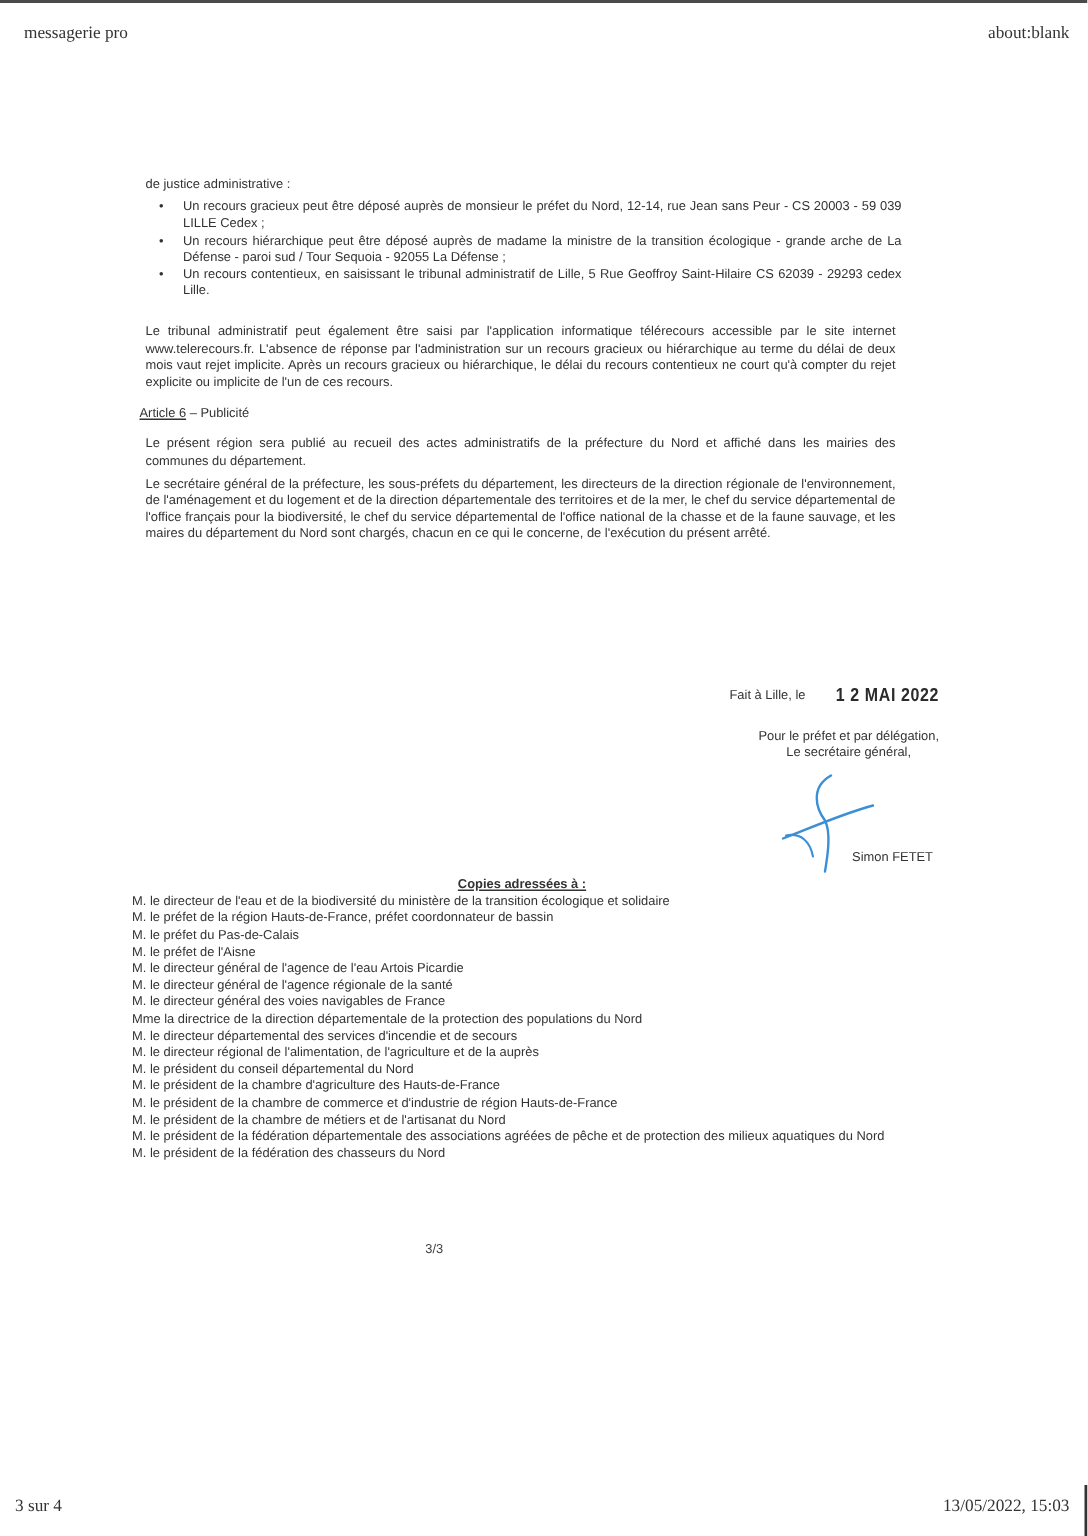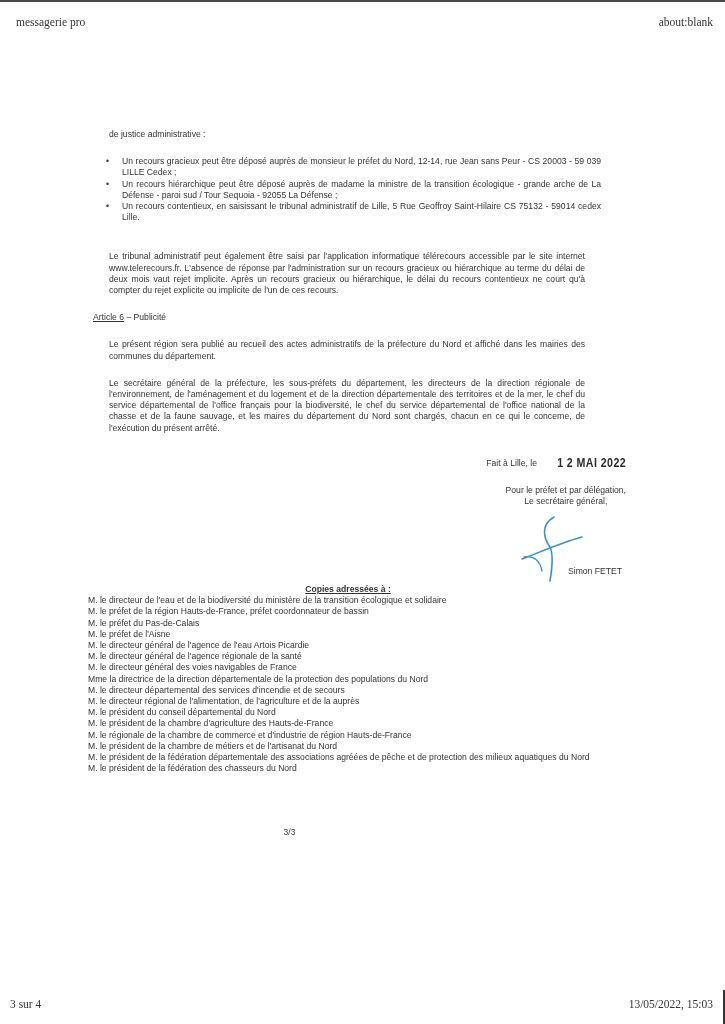--- a/index.html
+++ b/index.html
@@ -9,21 +9,21 @@
   }
   .topline { position: absolute; left: 0; top: 0; width: 725px; height: 2px; background: #4a4a4a; }
   .rightline { position: absolute; right: 0; top: 990px; width: 2px; height: 34px; background: #333; }
   .hdr { position: absolute; font-family: "Liberation Serif", serif; font-size: 11.5px; color: #333; }
   .hdr-left { left: 16px; top: 16px; }
   .hdr-right { right: 12px; top: 16px; }
   .ftr-left { left: 10px; top: 998px; }
   .ftr-right { right: 12px; top: 998px; }
 
   .doc { position: absolute; left: 93px; top: 113px; width: 508px; font-size: 8.6px; line-height: 11.2px; color: #333; }
-  .p { margin: 16px; text-align: justify; }
+  .p { margin: 4px; text-align: justify; }
   .bullets { margin: 0; padding: 0; list-style: none; }
   .bullets li { position: relative; padding-left: 29px; text-align: justify; }
   .bullets li::before { content: "•"; position: absolute; left: 13px; top: 0; }
   .article-title { margin-top: 10px; margin-bottom: 9px; }
   .article-title .u { text-decoration: underline; }
   .gap-m { height: 12px; }
 
   .sign { position: absolute; left: 400px; top: 455px; width: 226px; font-size: 8.6px; line-height: 11px; color: #333; }
   .fait { position: absolute; right: 0; top: 3px; white-space: nowrap; }
   .fait .lbl { display: inline-block; vertical-align: middle; margin-right: 8px; }
@@ -45,21 +45,21 @@
 <div class="rightline"></div>
 
 <div class="hdr hdr-left">messagerie pro</div>
 <div class="hdr hdr-right">about:blank</div>
 
 <div class="doc">
   <p class="p">de justice administrative :</p>
   <ul class="bullets">
     <li>Un recours gracieux peut être déposé auprès de monsieur le préfet du Nord, 12-14, rue Jean sans Peur - CS 20003 - 59 039 LILLE Cedex ;</li>
     <li>Un recours hiérarchique peut être déposé auprès de madame la ministre de la transition écologique - grande arche de La Défense - paroi sud / Tour Sequoia - 92055 La Défense ;</li>
-    <li>Un recours contentieux, en saisissant le tribunal administratif de Lille, 5 Rue Geoffroy Saint-Hilaire CS 75132 - 59014 cedex Lille.</li>
+    <li>Un recours contentieux, en saisissant le tribunal administratif de Lille, 5 Rue Geoffroy Saint-Hilaire CS 62039 - 29293 cedex Lille.</li>
   </ul>
   <div class="gap-m"></div>
   <p class="p">Le tribunal administratif peut également être saisi par l'application informatique télérecours accessible par le site internet www.telerecours.fr. L'absence de réponse par l'administration sur un recours gracieux ou hiérarchique au terme du délai de deux mois vaut rejet implicite. Après un recours gracieux ou hiérarchique, le délai du recours contentieux ne court qu'à compter du rejet explicite ou implicite de l'un de ces recours.</p>
 
   <div class="article-title">
     <span class="u">Article 6</span><span> –  Publicité</span>
   </div>
   <p class="p">Le présent région sera publié au recueil des actes administratifs de la préfecture du Nord et affiché dans les mairies des communes du département.</p>
 
   <p class="p">Le secrétaire général de la préfecture, les sous-préfets du département, les directeurs de la direction régionale de l'environnement, de l'aménagement et du logement et de la direction départementale des territoires et de la mer, le chef du service départemental de l'office français pour la biodiversité, le chef du service départemental de l'office national de la chasse et de la faune sauvage, et les maires du département du Nord sont chargés, chacun en ce qui le concerne, de l'exécution du présent arrêté.</p>
@@ -89,21 +89,21 @@
       <div class="item">M. le préfet du Pas-de-Calais</div>
       <div class="item">M. le préfet de l'Aisne</div>
       <div class="item">M. le directeur général de l'agence de l'eau Artois Picardie</div>
       <div class="item">M. le directeur général de l'agence régionale de la santé</div>
       <div class="item">M. le directeur général des voies navigables de France</div>
       <div class="item">Mme la directrice de la direction départementale de la protection des populations du Nord</div>
       <div class="item">M. le directeur départemental des services d'incendie et de secours</div>
       <div class="item">M. le directeur régional de l'alimentation, de l'agriculture et de la auprès</div>
       <div class="item">M. le président du conseil départemental du Nord</div>
       <div class="item">M. le président de la chambre d'agriculture des Hauts-de-France</div>
-      <div class="item">M. le régionale de la chambre de commerce et d'industrie de région Hauts-de-France</div>
+      <div class="item">M. le président de la chambre de commerce et d'industrie de région Hauts-de-France</div>
       <div class="item">M. le président de la chambre de métiers et de l'artisanat du Nord</div>
       <div class="item">M. le président de la fédération départementale des associations agréées de pêche et de protection des milieux aquatiques du Nord</div>
       <div class="item">M. le président de la fédération des chasseurs du Nord</div>
     </div>
 </div>
 
 <div class="pagenum">3/3</div>
 
 <div class="hdr ftr-left">3 sur 4</div>
 <div class="hdr ftr-right">13/05/2022, 15:03</div>

